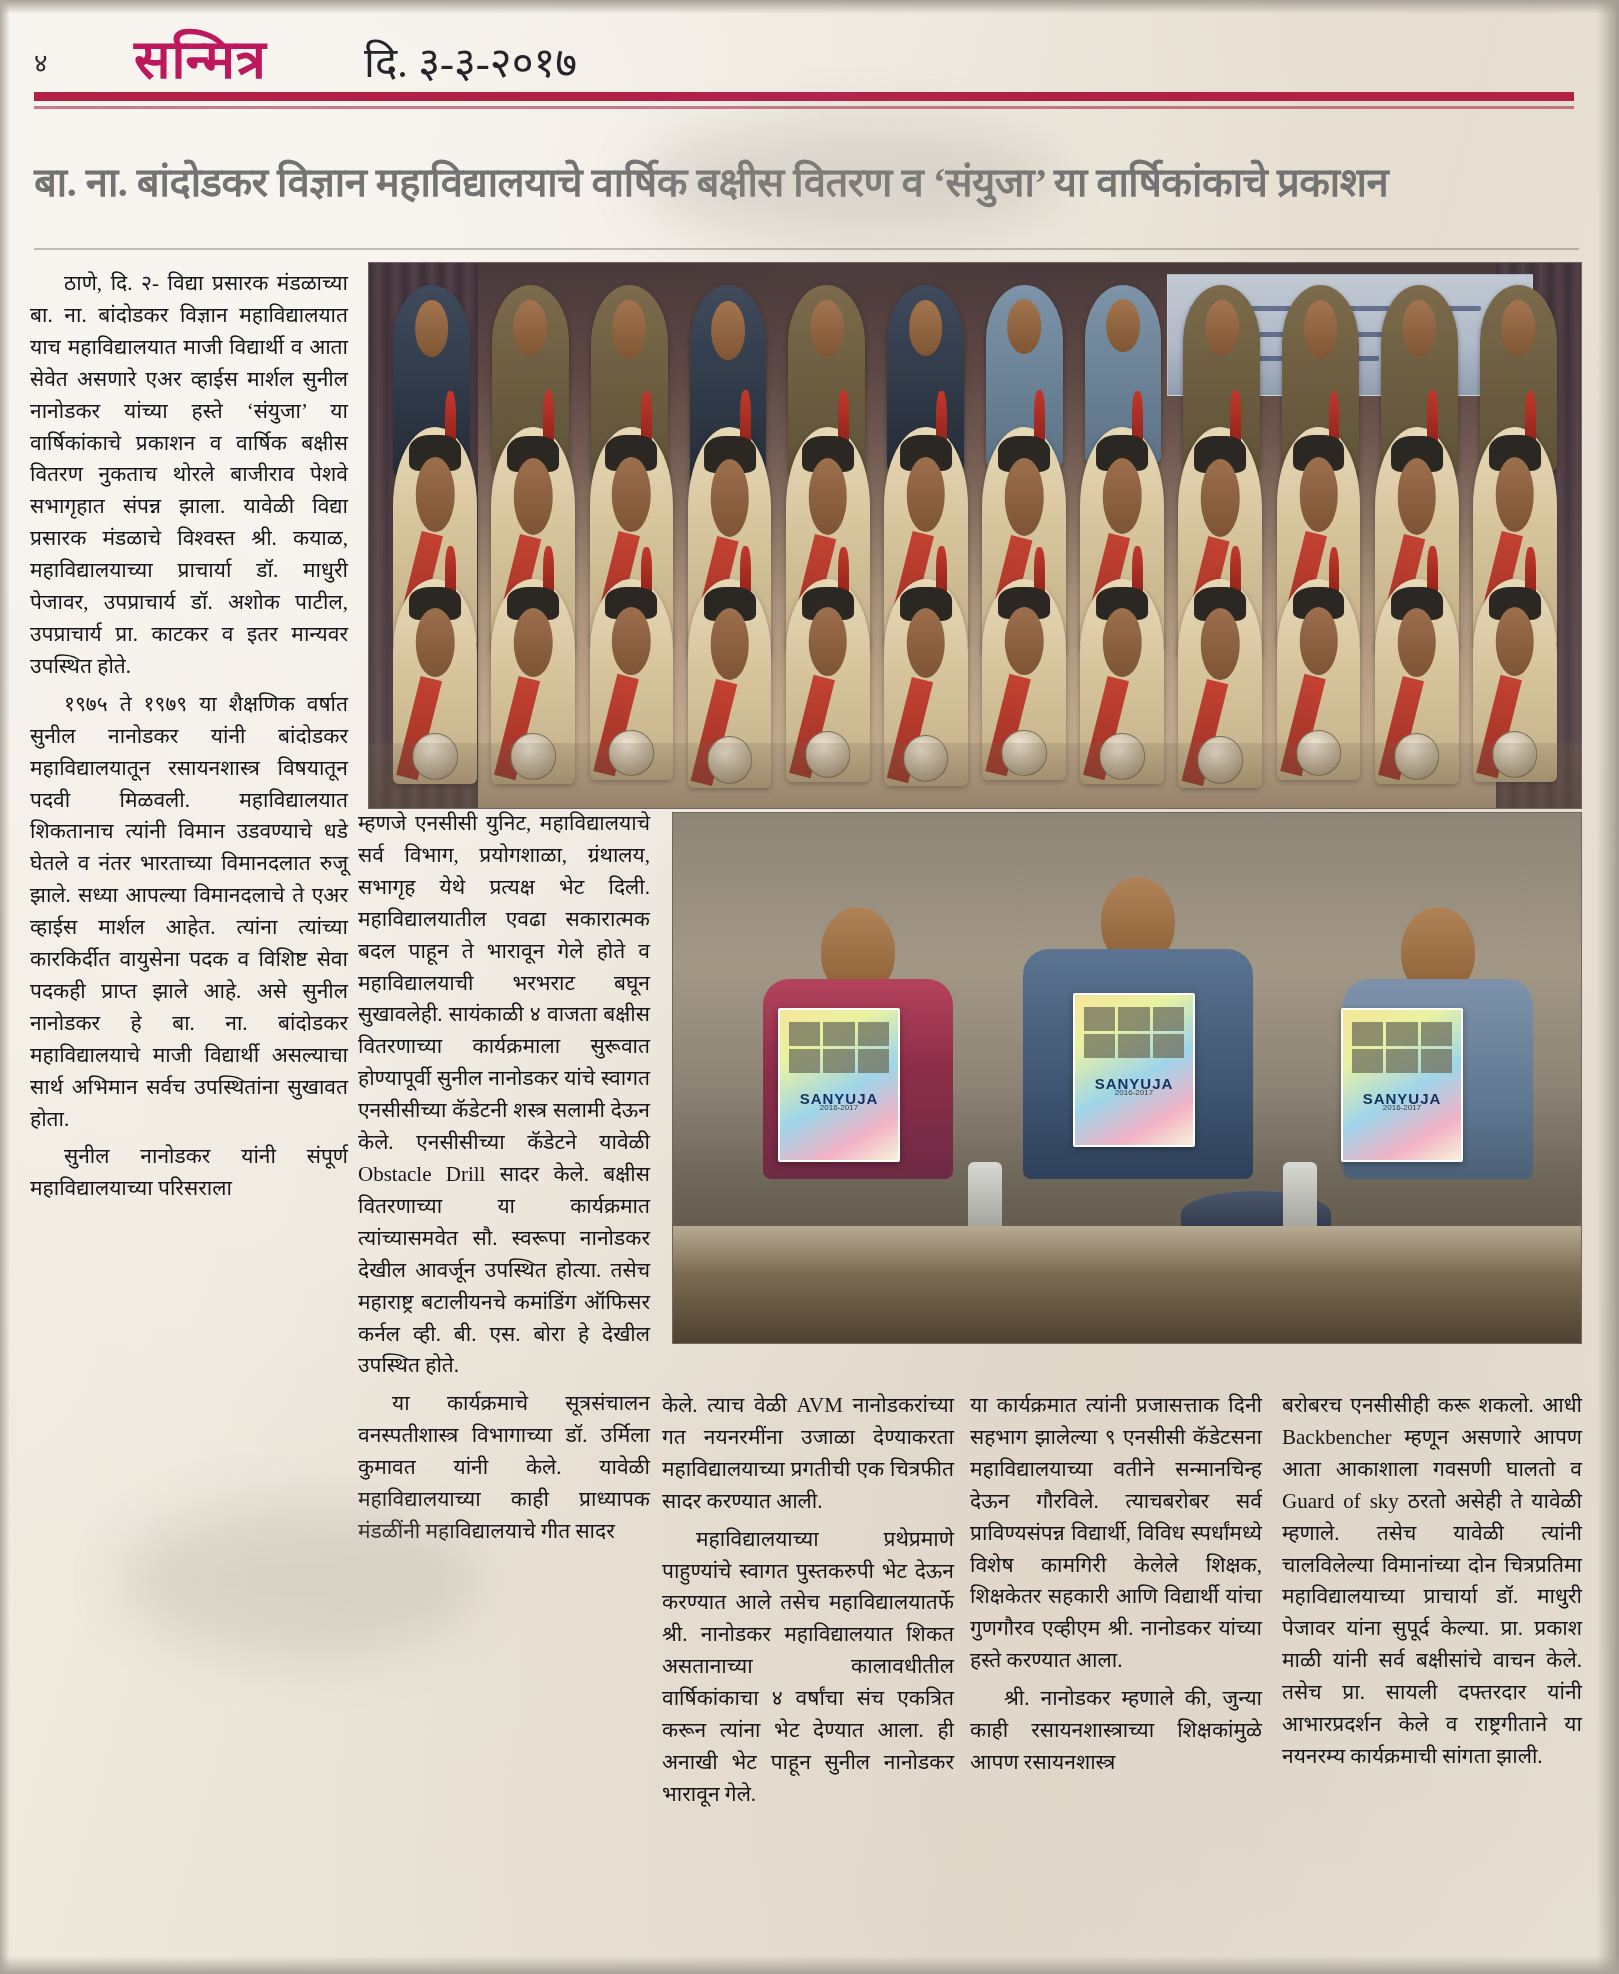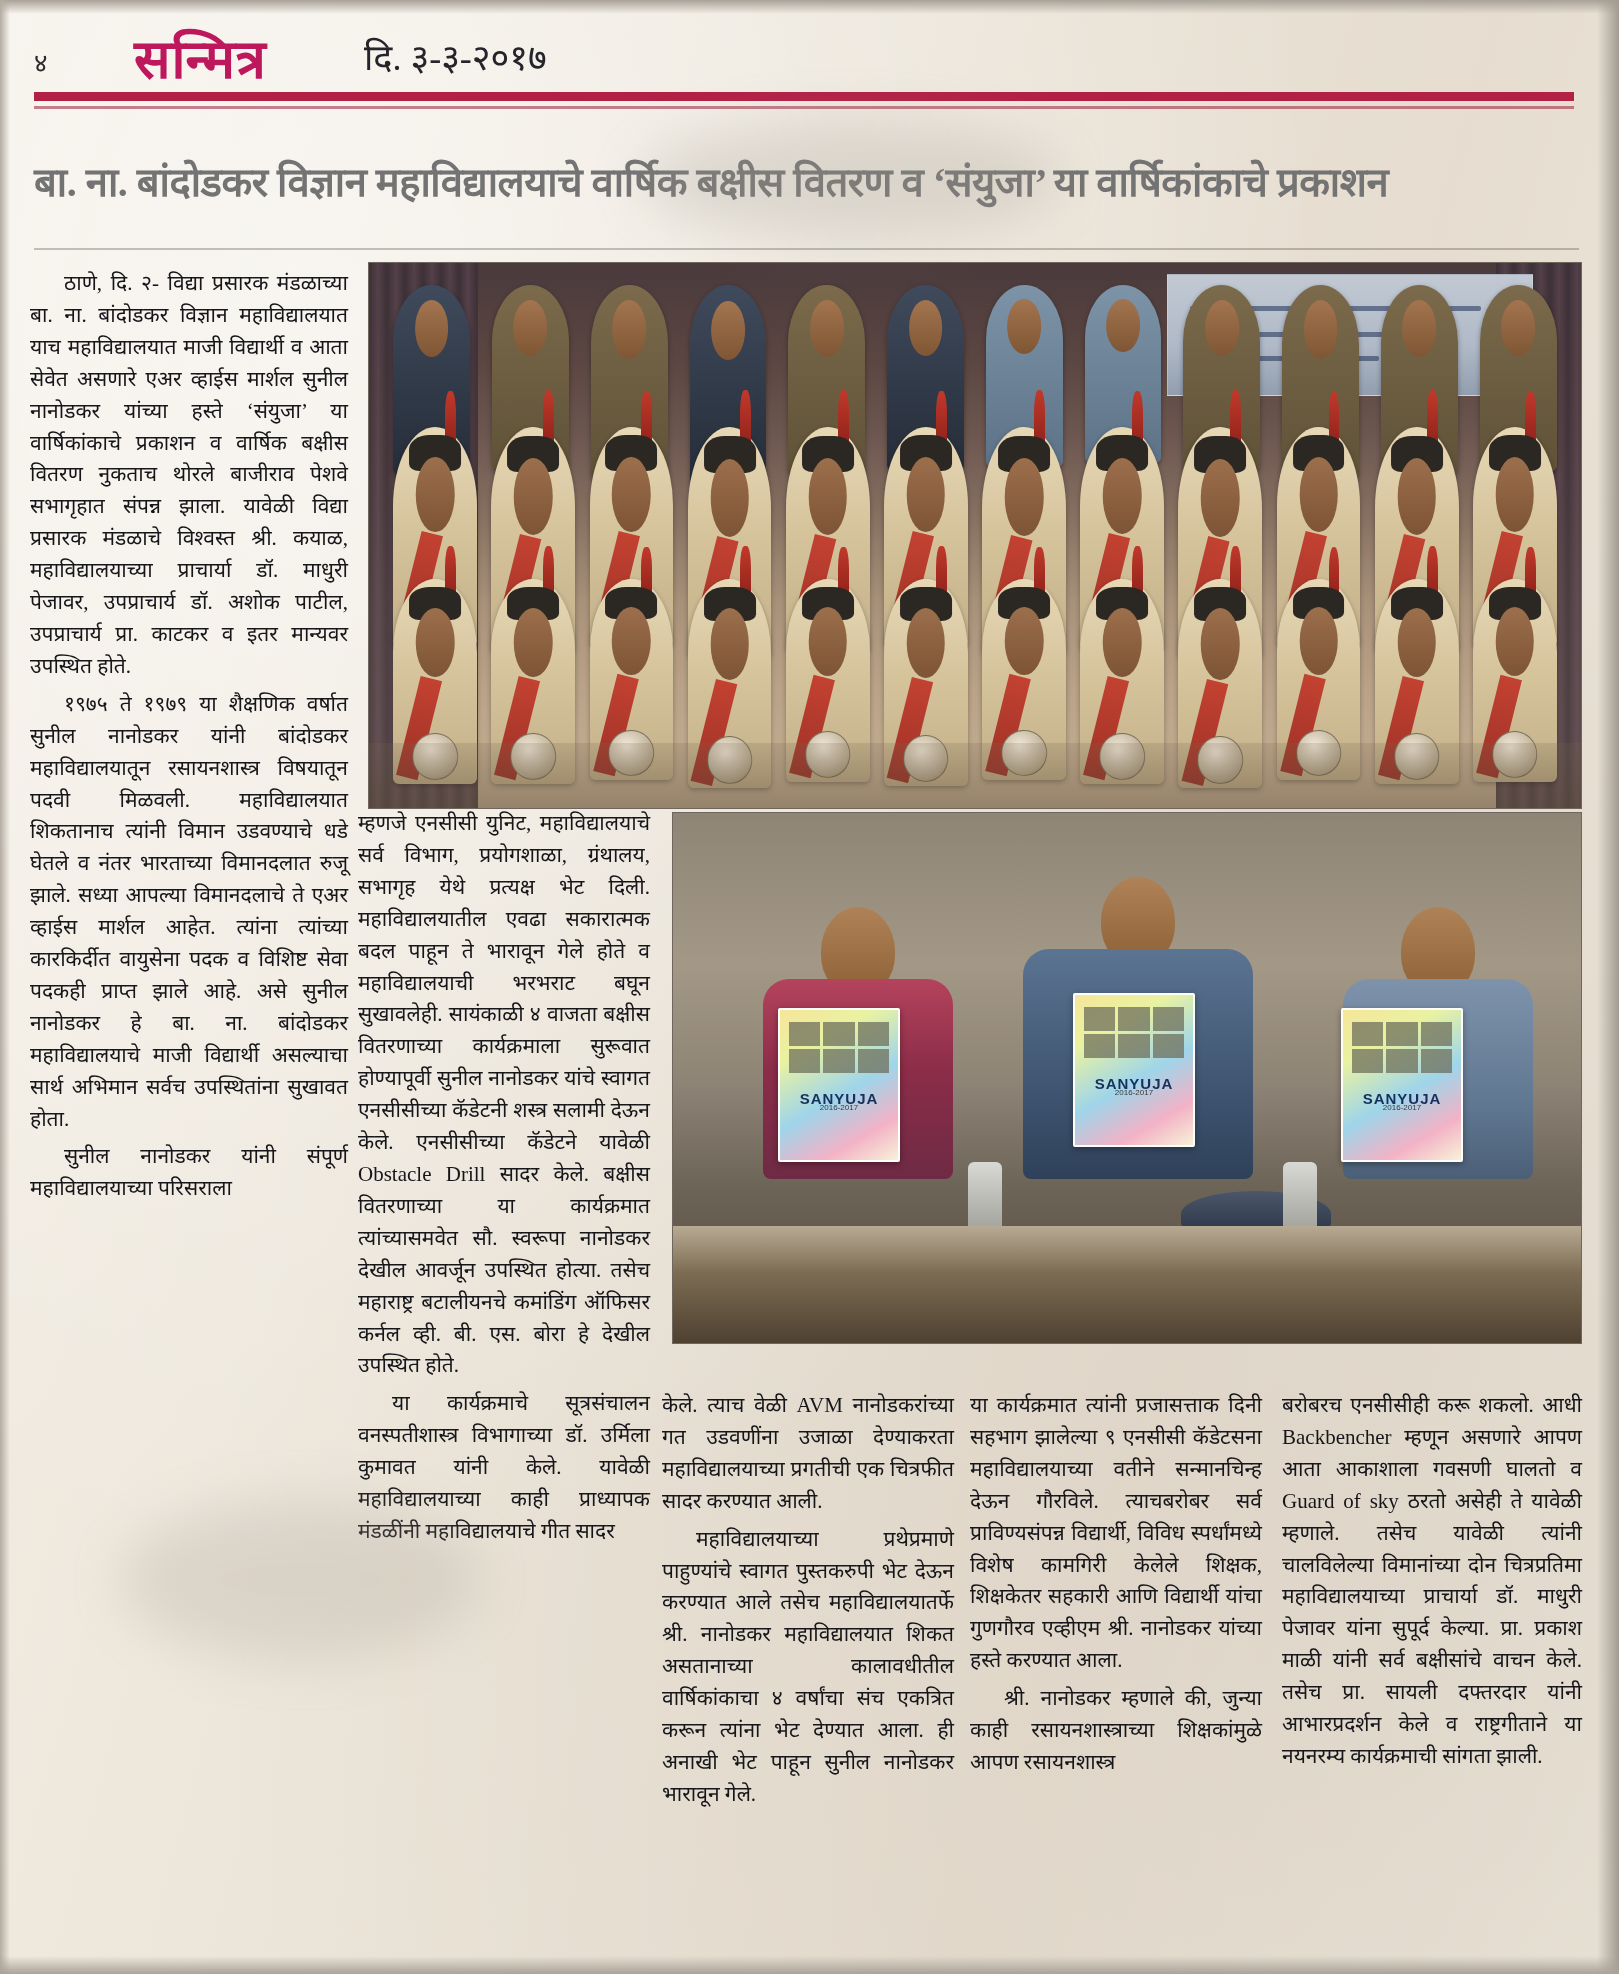--- a/index.html
+++ b/index.html
@@ -80,21 +80,21 @@
     font-weight: bold;
     letter-spacing: 1px;
     color: #be185d;
     font-family: "Liberation Serif", serif;
     text-shadow: 0 1px 0 rgba(255,255,255,0.4);
   }
   .issue-date {
     position: absolute;
     left: 330px;
     top: 14px;
-    font-size: 36px;
+    font-size: 42px;
     color: #24242a;
     font-family: "Liberation Serif", serif;
   }
   .rule-red {
     position: absolute;
     top: 92px;
     left: 34px;
     width: 1540px;
     height: 9px;
     background: #b32045;
@@ -725,21 +725,21 @@
     <p>१९७५ ते १९७९ या शैक्षणिक वर्षात सुनील नानोडकर यांनी बांदोडकर महाविद्यालयातून रसायनशास्त्र विषयातून पदवी मिळवली. महाविद्यालयात शिकतानाच त्यांनी विमान उडवण्याचे धडे घेतले व नंतर भारताच्या विमानदलात रुजू झाले. सध्या आपल्या विमानदलाचे ते एअर व्हाईस मार्शल आहेत. त्यांना त्यांच्या कारकिर्दीत वायुसेना पदक व विशिष्ट सेवा पदकही प्राप्त झाले आहे. असे सुनील नानोडकर हे बा. ना. बांदोडकर महाविद्यालयाचे माजी विद्यार्थी असल्याचा सार्थ अभिमान सर्वच उपस्थितांना सुखावत होता.</p>
     <p>सुनील नानोडकर यांनी संपूर्ण महाविद्यालयाच्या परिसराला</p>
   </div>
 
   <div class="col col-2-top">
     <p class="noindent">म्हणजे एनसीसी युनिट, महाविद्यालयाचे सर्व विभाग, प्रयोगशाळा, ग्रंथालय, सभागृह येथे प्रत्यक्ष भेट दिली. महाविद्यालयातील एवढा सकारात्मक बदल पाहून ते भारावून गेले होते व महाविद्यालयाची भरभराट बघून सुखावलेही. सायंकाळी ४ वाजता बक्षीस वितरणाच्या कार्यक्रमाला सुरूवात होण्यापूर्वी सुनील नानोडकर यांचे स्वागत एनसीसीच्या कॅडेटनी शस्त्र सलामी देऊन केले. एनसीसीच्या कॅडेटने यावेळी Obstacle Drill सादर केले. बक्षीस वितरणाच्या या कार्यक्रमात त्यांच्यासमवेत सौ. स्वरूपा नानोडकर देखील आवर्जून उपस्थित होत्या. तसेच महाराष्ट्र बटालीयनचे कमांडिंग ऑफिसर कर्नल व्ही. बी. एस. बोरा हे देखील उपस्थित होते.</p>
     <p>या कार्यक्रमाचे सूत्रसंचालन वनस्पतीशास्त्र विभागाच्या डॉ. उर्मिला कुमावत यांनी केले. यावेळी महाविद्यालयाच्या काही प्राध्यापक मंडळींनी महाविद्यालयाचे गीत सादर</p>
   </div>
 
   <div class="col col-3">
-    <p class="noindent">केले. त्याच वेळी AVM नानोडकरांच्या गत उडवणींना उजाळा देण्याकरता महाविद्यालयाच्या प्रगतीची एक चित्रफीत सादर करण्यात आली.</p>
+    <p class="noindent">केले. त्याच वेळी AVM नानोडकरांच्या गत नयनरमींना उजाळा देण्याकरता महाविद्यालयाच्या प्रगतीची एक चित्रफीत सादर करण्यात आली.</p>
     <p>महाविद्यालयाच्या प्रथेप्रमाणे पाहुण्यांचे स्वागत पुस्तकरुपी भेट देऊन करण्यात आले तसेच महाविद्यालयातर्फे श्री. नानोडकर महाविद्यालयात शिकत असतानाच्या कालावधीतील वार्षिकांकाचा ४ वर्षांचा संच एकत्रित करून त्यांना भेट देण्यात आला. ही अनाखी भेट पाहून सुनील नानोडकर भारावून गेले.</p>
   </div>
 
   <div class="col col-4">
     <p class="noindent">या कार्यक्रमात त्यांनी प्रजासत्ताक दिनी सहभाग झालेल्या ९ एनसीसी कॅडेटसना महाविद्यालयाच्या वतीने सन्मानचिन्ह देऊन गौरविले. त्याचबरोबर सर्व प्राविण्यसंपन्न विद्यार्थी, विविध स्पर्धांमध्ये विशेष कामगिरी केलेले शिक्षक, शिक्षकेतर सहकारी आणि विद्यार्थी यांचा गुणगौरव एव्हीएम श्री. नानोडकर यांच्या हस्ते करण्यात आला.</p>
     <p>श्री. नानोडकर म्हणाले की, जुन्या काही रसायनशास्त्राच्या शिक्षकांमुळे आपण रसायनशास्त्र</p>
   </div>
 
   <div class="col col-5">
     <p class="noindent">बरोबरच एनसीसीही करू शकलो. आधी Backbencher म्हणून असणारे आपण आता आकाशाला गवसणी घालतो व Guard of sky ठरतो असेही ते यावेळी म्हणाले. तसेच यावेळी त्यांनी चालविलेल्या विमानांच्या दोन चित्रप्रतिमा महाविद्यालयाच्या प्राचार्या डॉ. माधुरी पेजावर यांना सुपूर्द केल्या. प्रा. प्रकाश माळी यांनी सर्व बक्षीसांचे वाचन केले. तसेच प्रा. सायली दफ्तरदार यांनी आभारप्रदर्शन केले व राष्ट्रगीताने या नयनरम्य कार्यक्रमाची सांगता झाली.</p>

